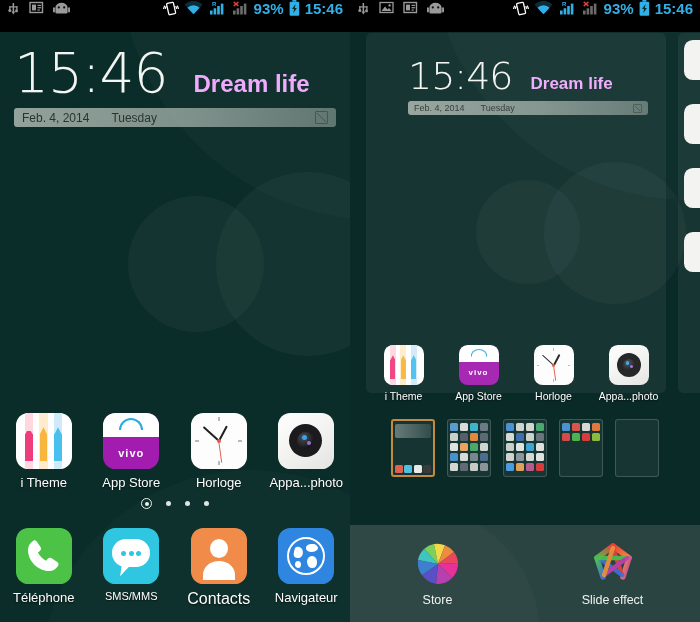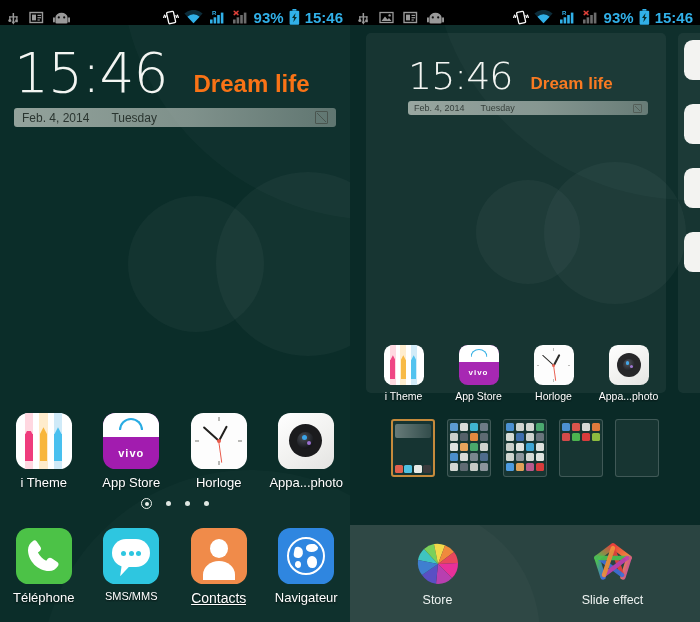--- a/index.html
+++ b/index.html
@@ -28,42 +28,42 @@
     position: absolute; width: 520px; height: 520px; border-radius: 50%;
     left: 120px; top: -300px; background: rgba(255,255,255,0.022);
   }
   .wall .arc2 {
     position: absolute; width: 420px; height: 420px; border-radius: 50%;
     left: 40px; top: 470px; background: rgba(255,255,255,0.018);
   }
 
   
   .statusbar {
-    position: relative; height: 25px; background: #000;
-    display: flex; align-items: flex-end; padding: 0 7px;
+    position: relative; height: 32px; background: #000;
+    display: flex; align-items: flex-start; padding: 0 7px;
     z-index: 30;
   }
   .sb-left { display: flex; align-items: center; gap: 9px; }
   .sb-right { margin-left: auto; display: flex; align-items: center; gap: 5px; }
   .sb-ico { display: block; }
   .sb-text {
     color: #31b0e8; font-size: 15px; font-weight: bold;
     letter-spacing: 0px; line-height: 1;
   }
   .sb-time { color: #31b0e8; font-size: 15px; font-weight: bold; line-height: 1; }
 
   
   .clockw { position: absolute; z-index: 10; }
   .clock-row { display: flex; align-items: baseline; }
   .clock-time {
     color: #f3f5f2; font-weight: 300;
     font-family: "DejaVu Sans", sans-serif;
     letter-spacing: -1px;
   }
-  .clock-slogan { color: #f97316; font-weight: bold; }
+  .clock-slogan { color: #f0abfc; font-weight: bold; }
   .datebar {
     display: flex; align-items: center;
     background: linear-gradient(to right, rgba(200,208,200,.72) 0%, rgba(185,195,188,.66) 55%, rgba(168,180,173,.52) 100%);
     border-radius: 3px;
   }
   .datebar span { color: #2a3530; white-space: nowrap; }
   .date-edit {
     margin-left: auto; border: 1.4px solid #4a554f;
     position: relative; border-radius: 1px;
   }
@@ -393,21 +393,21 @@
           <div class="d" style="width:5px;height:5px;left:33px;top:23px;"></div>
         </div>
         <div class="app-label" style="font-size:11px; max-width:80px;">SMS/MMS</div>
       </div>
 
       <div class="app" style="width:78px;">
         <div class="icon ic-contacts" style="width:56px;height:56px;">
           <div class="head" style="width:18px;height:19px;left:19px;top:11px;"></div>
           <div class="body" style="width:32px;height:19px;left:12px;top:33px;"></div>
         </div>
-        <div class="app-label" style="font-size:14px; max-width:80px;text-decoration:underline;">Contacts</div>
+        <div class="app-label" style="font-size:16px; max-width:80px;">Contacts</div>
       </div>
 
       <div class="app" style="width:78px;">
         <div class="icon ic-browser" style="width:56px;height:56px;">
           <div class="ring" style="left:9px;top:9px;width:38px;height:38px;border-width:2.4px;"></div>
           <div class="globe" style="left:13px;top:13px;width:30px;height:30px;">
             <div class="land" style="left:3px;top:6px;width:9px;height:11px;border-radius:40% 60% 50% 40%;transform:rotate(10deg);"></div>
             <div class="land" style="left:15px;top:3px;width:12px;height:8px;border-radius:50% 40% 60% 50%;"></div>
             <div class="land" style="left:16px;top:15px;width:10px;height:12px;border-radius:50% 50% 45% 55%;"></div>
             <div class="land" style="left:4px;top:20px;width:6px;height:7px;border-radius:50%;"></div>

